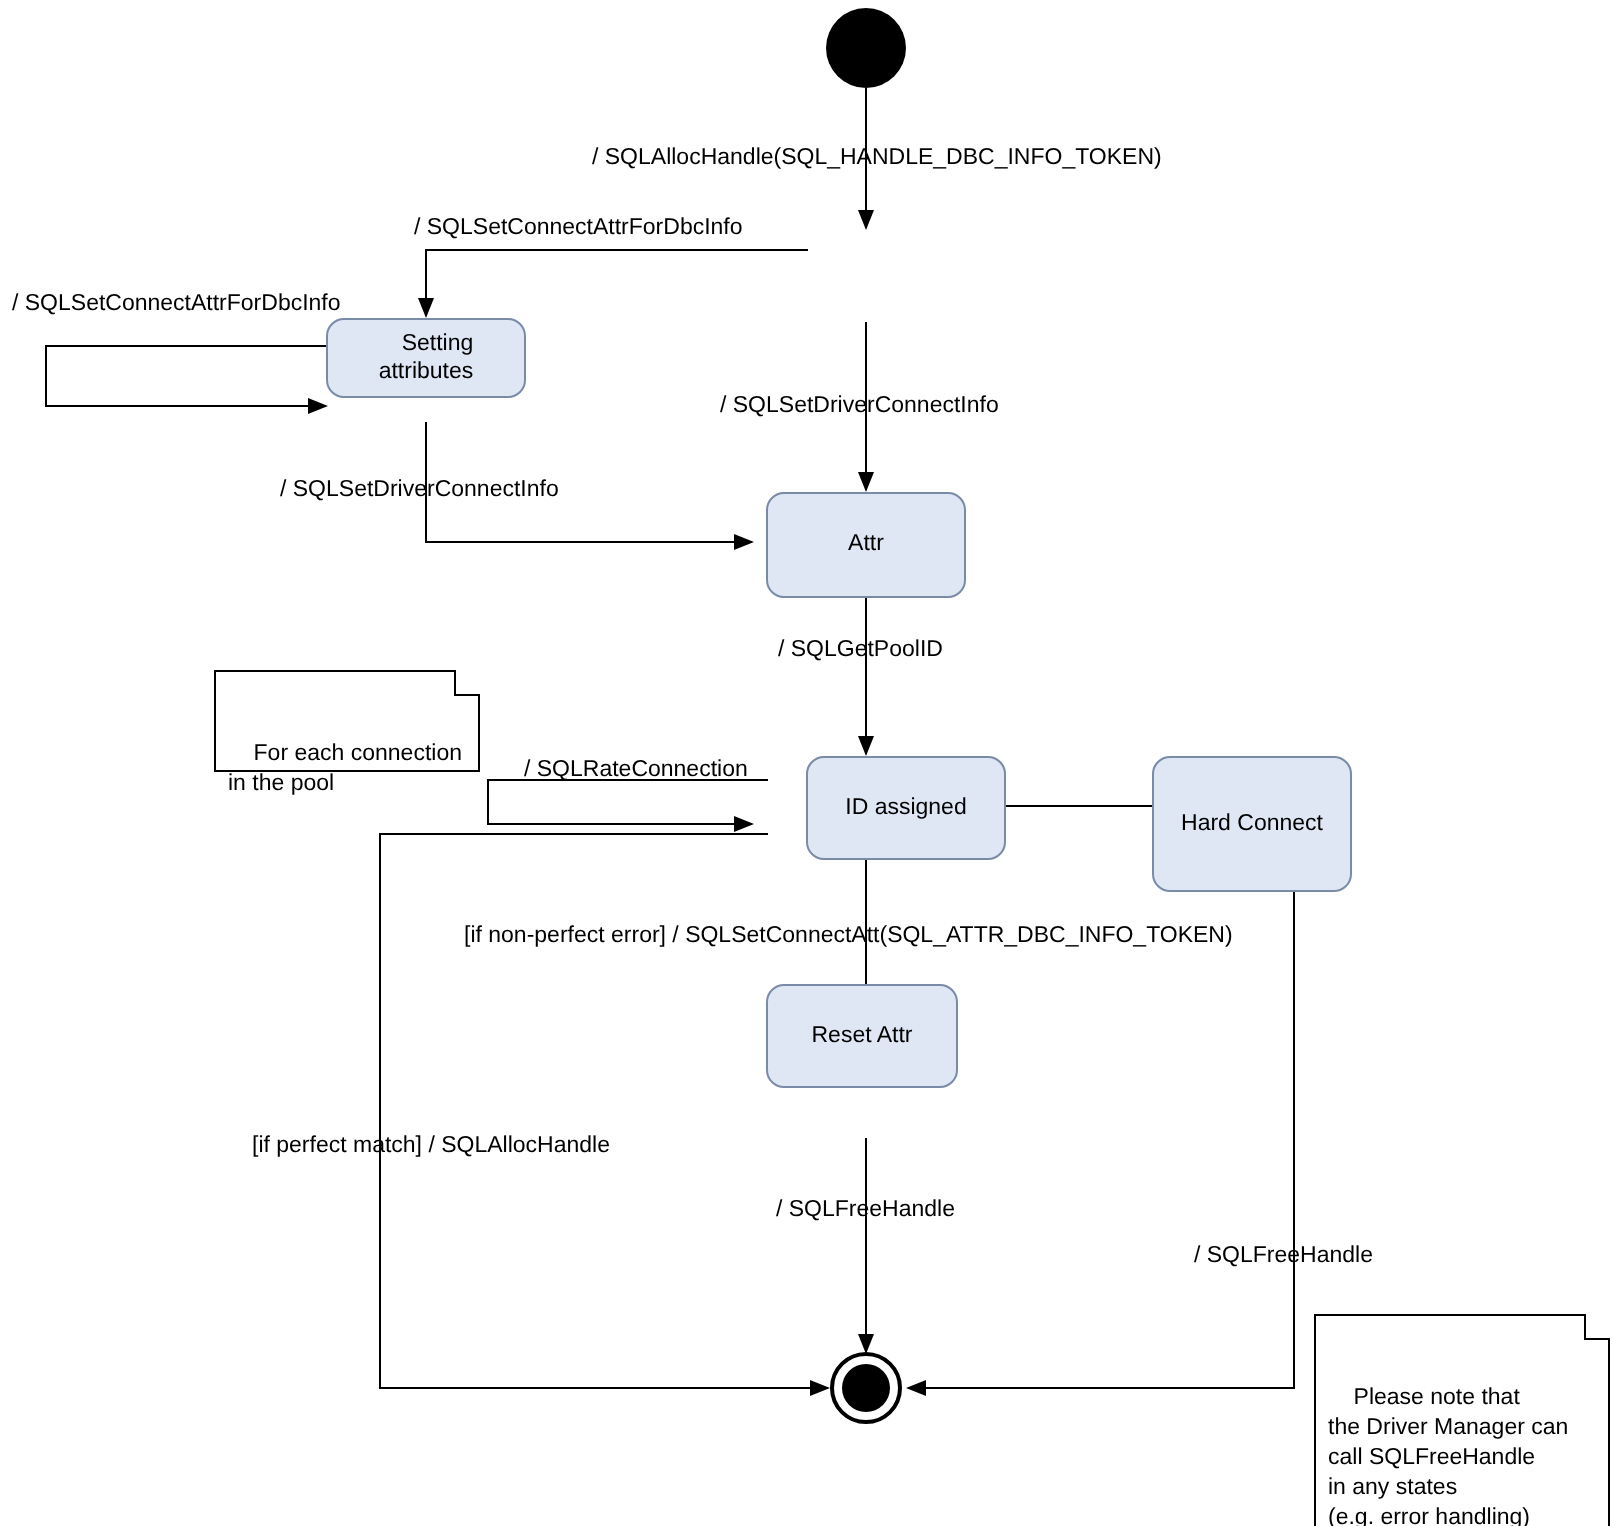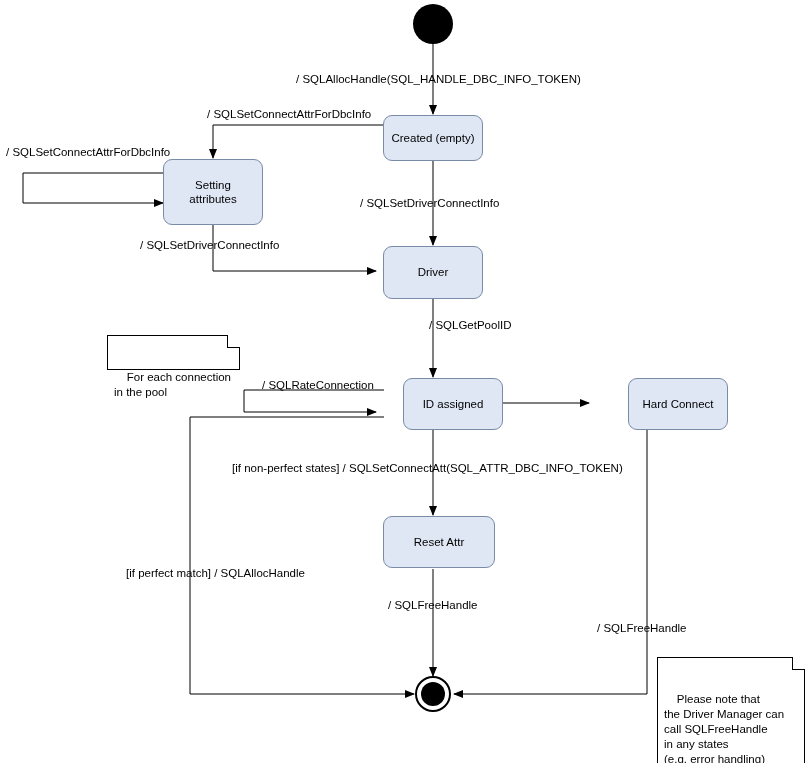--- a/index.html
+++ b/index.html
@@ -125,73 +125,70 @@
 
     <path d="M433,569 L433,676" stroke="#000000" fill="none" marker-end="url(#arrow)"></path>
 
     <path d="M384,417 L190,417 L190,694 L414,694" stroke="#000000" fill="none" marker-end="url(#arrow)"></path>
 
     <path d="M647,430 L647,694 L454,694" stroke="#000000" fill="none" marker-end="url(#arrow)"></path>
   </svg>
 
   <div class="initial-node" style="left:413px; top:4px;"></div>
 
-  <div class="state-node" style="left:383px; top:115px; width:100px; height:46px;">
-    <span>Created (empty)</span>
-  </div>
-
-  <div class="state-node" style="left:163px; top:159px; width:100px; height:66px; white-space:pre;">
+
+  <div class="state-node" style="left:163px; top:159px; width:100px; height:40px; white-space:pre;text-align:right;">
     <span>Setting
 attributes</span>
   </div>
 
   <div class="state-node" style="left:383px; top:246px; width:100px; height:53px;">
-    <span>Driver</span>
+    <span>Attr</span>
   </div>
 
   <div class="state-node" style="left:383px; top:378px; width:100px; height:52px;margin-left:20px;">
     <span>ID assigned</span>
   </div>
 
-  <div class="state-node" style="left:628px; top:378px; width:100px; height:52px;">
+  <div class="state-node" style="left:576px; top:378px; width:100px; height:68px;">
     <span>Hard Connect</span>
   </div>
 
-  <div class="state-node" style="left:383px; top:516px; width:112px; height:52px;">
+  <div class="state-node" style="left:383px; top:492px; width:96px; height:52px;">
     <span>Reset Attr</span>
   </div>
 
   <div class="final-node" style="left:415px; top:676px;">
     <div class="inner"></div>
   </div>
 
   <div class="label" style="left:296px; top:72px;">/ SQLAllocHandle(SQL_HANDLE_DBC_INFO_TOKEN)</div>
 
   <div class="label" style="left:207px; top:107px;">/ SQLSetConnectAttrForDbcInfo</div>
 
   <div class="label" style="left:6px; top:145px;">/ SQLSetConnectAttrForDbcInfo</div>
 
   <div class="label" style="left:360px; top:196px;">/ SQLSetDriverConnectInfo</div>
 
   <div class="label" style="left:140px; top:238px;">/ SQLSetDriverConnectInfo</div>
 
-  <div class="label" style="left:389px; top:318px;margin-left:40px;">/ SQLGetPoolID</div>
+  <div class="label" style="left:389px; top:318px;">/ SQLGetPoolID</div>
 
   <div class="label" style="left:262px; top:378px;">/ SQLRateConnection</div>
 
 
-  <div class="label" style="left:232px; top:461px;">[if non-perfect states] / SQLSetConnectAtt(SQL_ATTR_DBC_INFO_TOKEN)</div>
+  <div class="label" style="left:232px; top:461px;">[if non-perfect error] / SQLSetConnectAtt(SQL_ATTR_DBC_INFO_TOKEN)</div>
 
   <div class="label" style="left:126px; top:566px;">[if perfect match] / SQLAllocHandle</div>
 
   <div class="label" style="left:388px; top:598px;">/ SQLFreeHandle</div>
 
   <div class="label" style="left:597px; top:621px;">/ SQLFreeHandle</div>
 
-  <div class="note" style="left:107px; top:335px; width:133px; height:35px;">
+  <div class="note" style="left:107px; top:335px; width:133px; height:51px;">
     <span class="fold"></span>
     <span>For each connection
 in the pool</span>
   </div>
 
   <div class="note" style="left:657px; top:657px; width:148px; height:131px;">
     <span class="fold"></span>
     <span>Please note that
 the Driver Manager can
 call SQLFreeHandle

